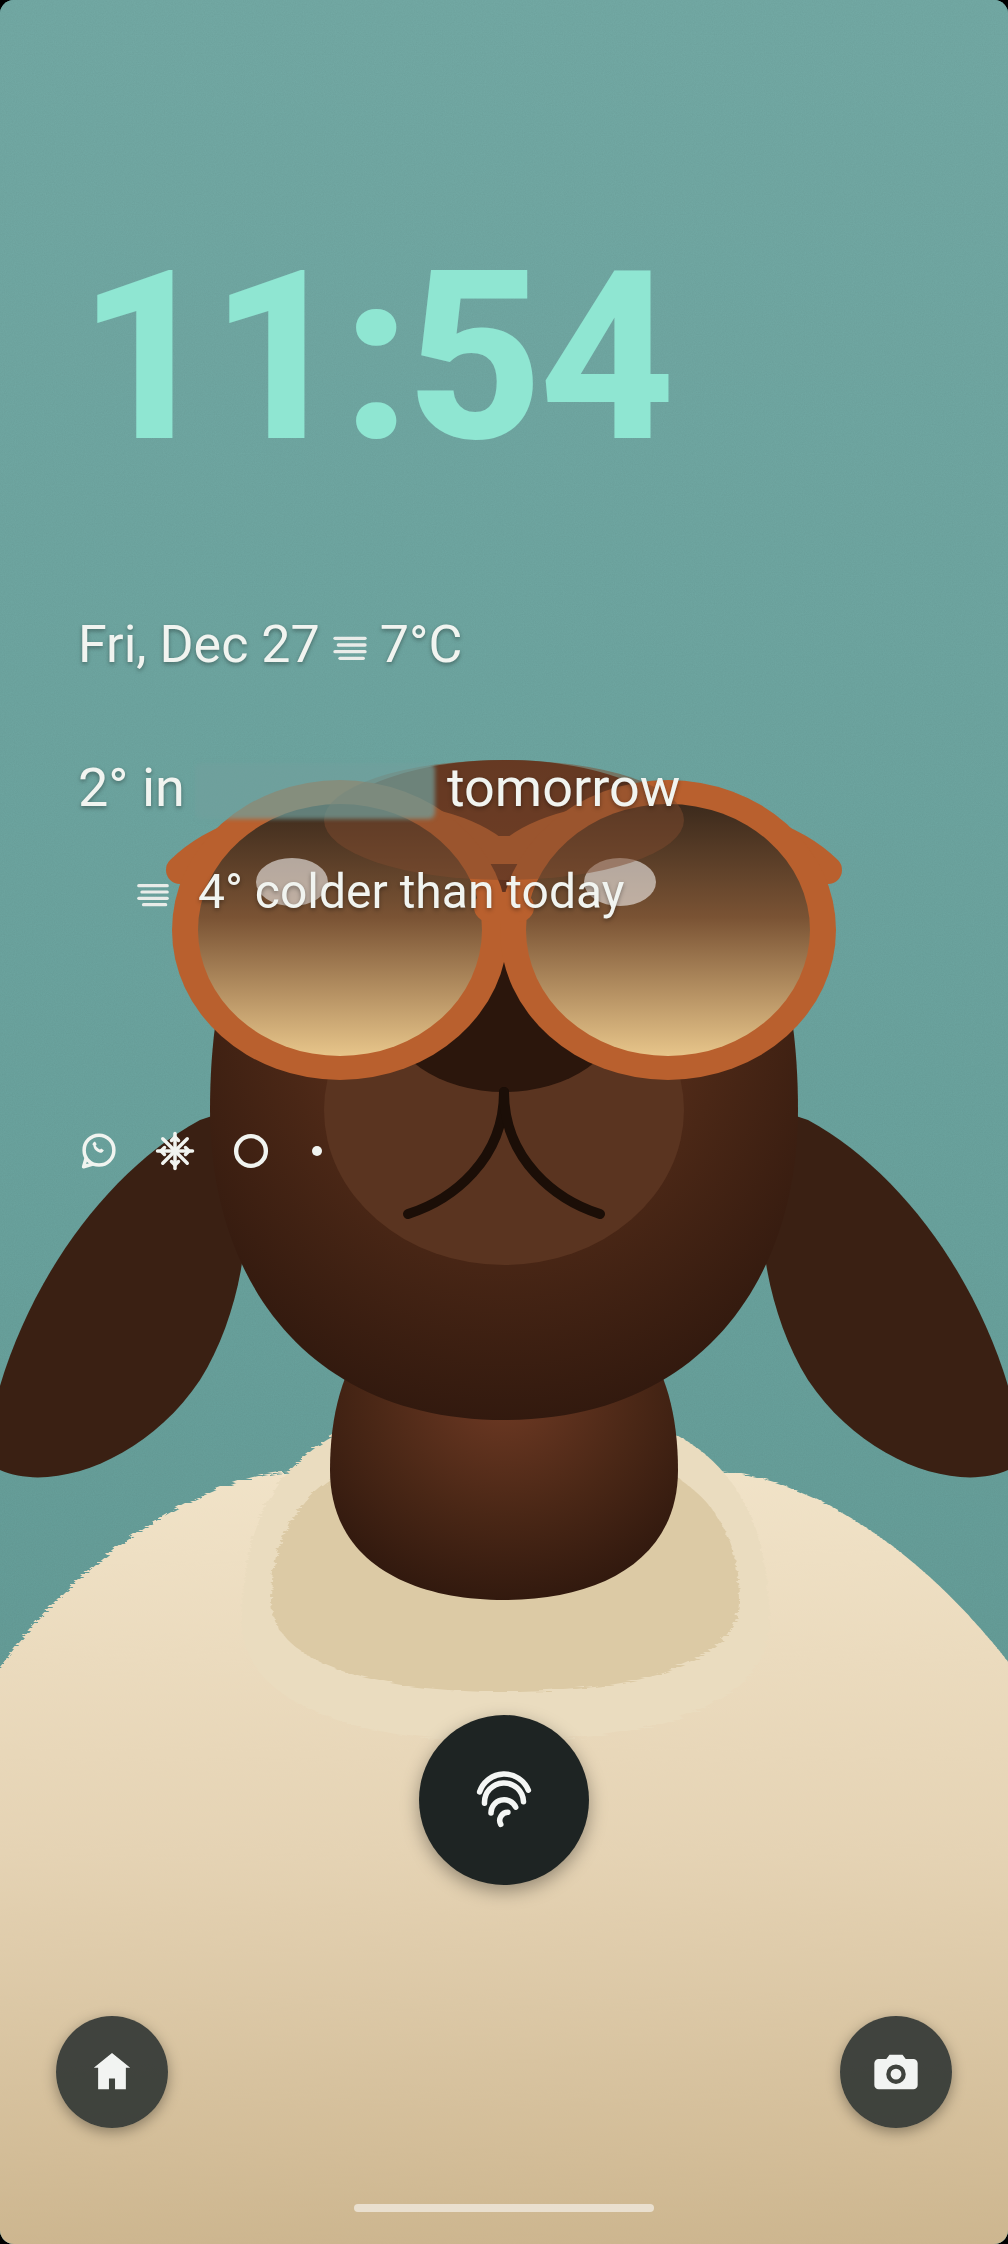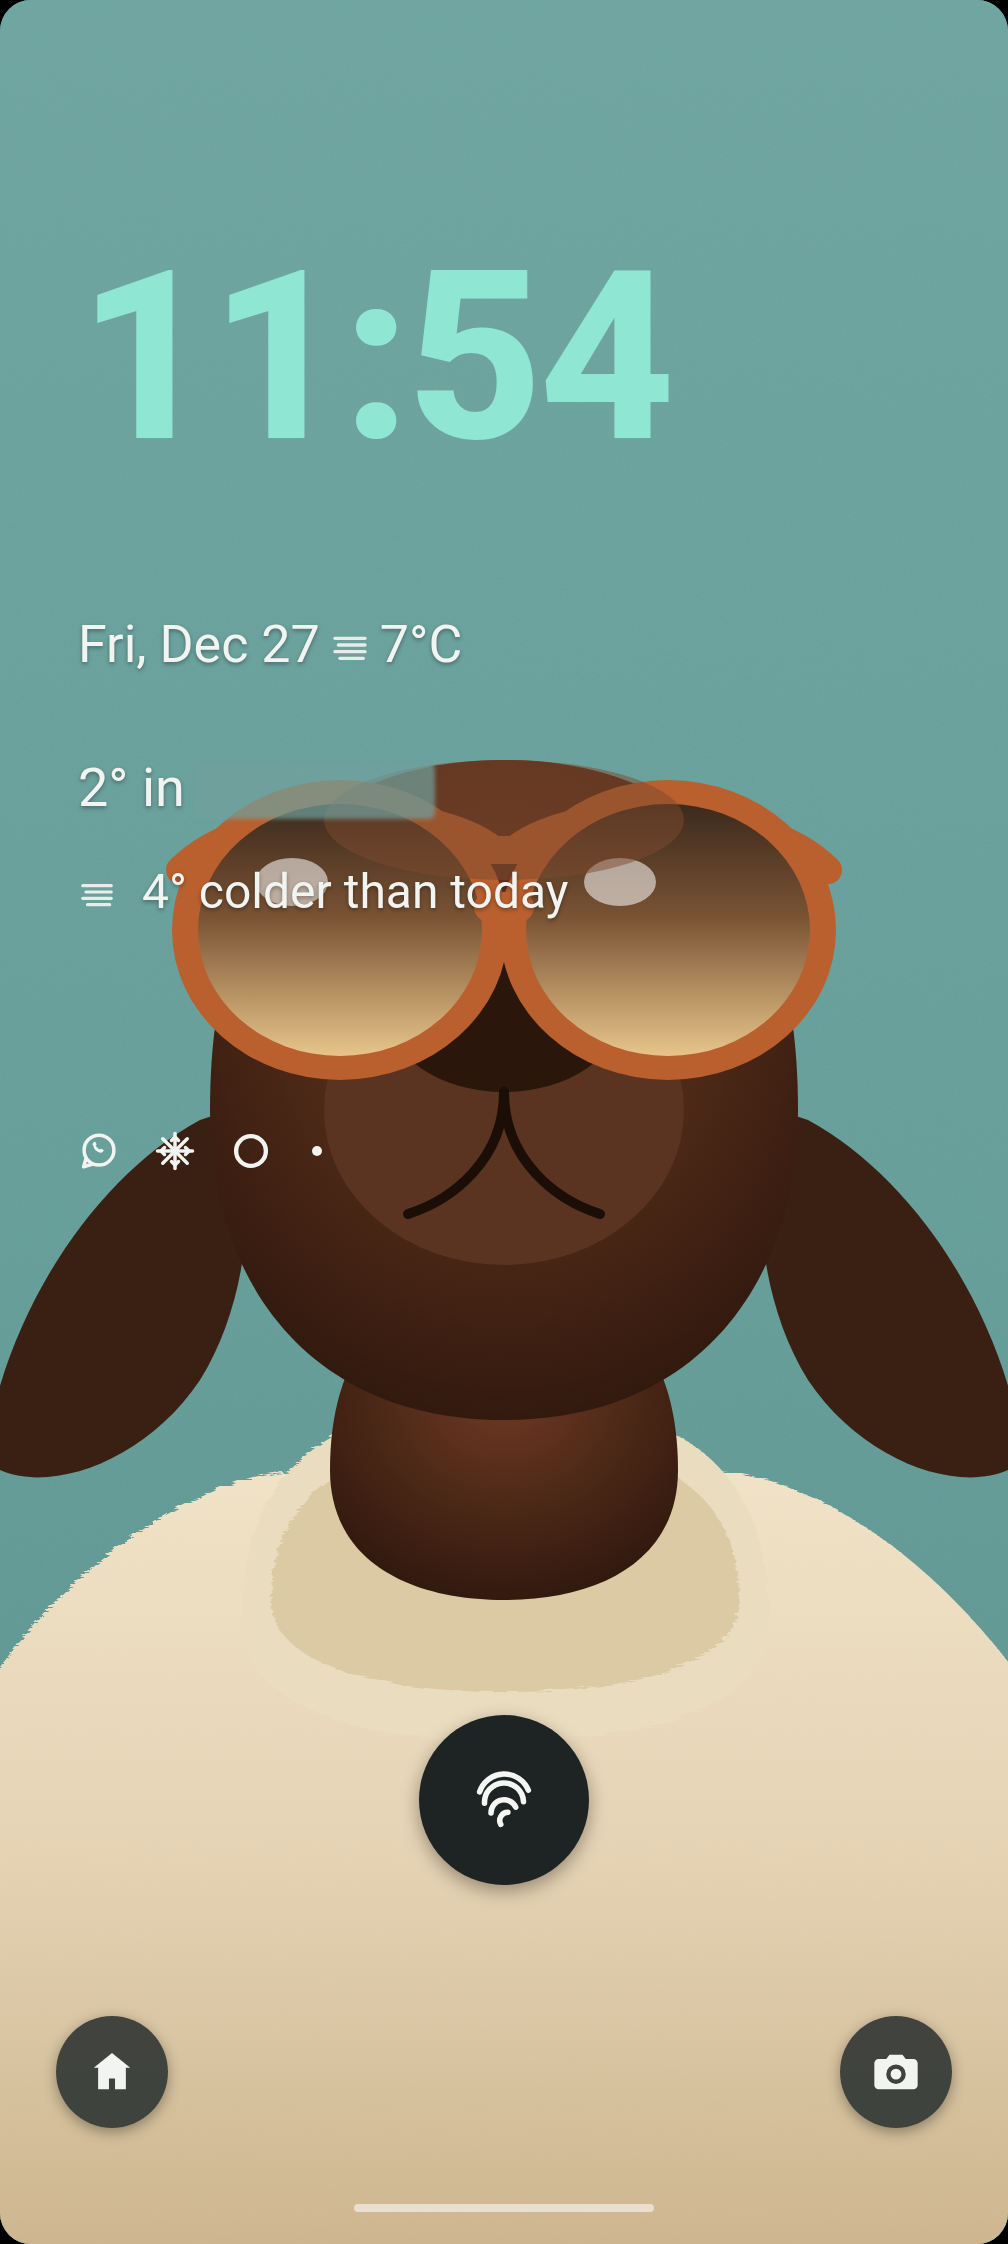--- a/index.html
+++ b/index.html
@@ -12,21 +12,21 @@
   * { box-sizing: border-box; }
   html, body { margin:0; padding:0; background:#000; }
   body {
     display:flex; align-items:flex-start; justify-content:center;
     font-family: "Google Sans", "Product Sans", "Roboto", system-ui, -apple-system, "Segoe UI", sans-serif;
   }
   .device {
     position:relative;
     width:var(--device-w);
     height:var(--device-h);
-    border-radius:31px;
+    border-radius:14px;
     overflow:hidden;
     background:#6aa7a4;
   }
   
   .wallpaper { position:absolute; inset:0; }
   .content { position:absolute; inset:0; }
 
   
   .clock {
     position:absolute;
@@ -73,20 +73,21 @@
     background:rgba(112,160,156,.72);
     border-radius:6px;
     filter:blur(2px);
   }
   .aag .line2 {
     margin-top:44px;
     font-size:48px;
     display:flex;
     align-items:center;
     gap:26px;
+    justify-content:center;
   }
 
   
   .notif-row {
     position:absolute;
     left:78px;
     top:1130px;
     display:flex;
     align-items:center;
     gap:34px;
@@ -254,20 +255,21 @@
             <path d="M6 20h14"></path>
         </svg>
       </span>
       <span>7°C</span>
     </div>
 
     <div class="aag">
       <div class="line1">
         <span>2° in</span>
         <span class="redact"></span>
+        <span>tomorrow</span>
       </div>
       <div class="line2">
         <span class="ico">
           <svg width="38" height="38" viewBox="0 0 24 24" fill="none" stroke="#e9ece9" stroke-width="2" stroke-linecap="round">
             <path d="M3 8h18"></path>
               <path d="M5 12h16"></path>
               <path d="M3 16h18"></path>
               <path d="M6 20h14"></path>
           </svg>
         </span>

